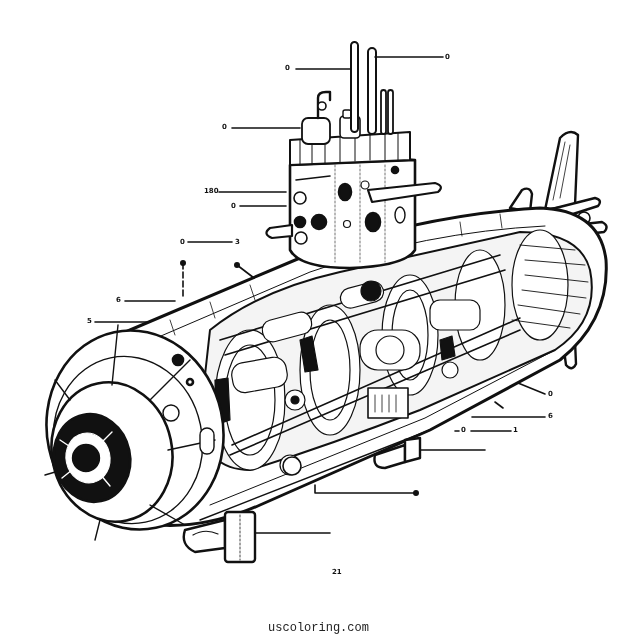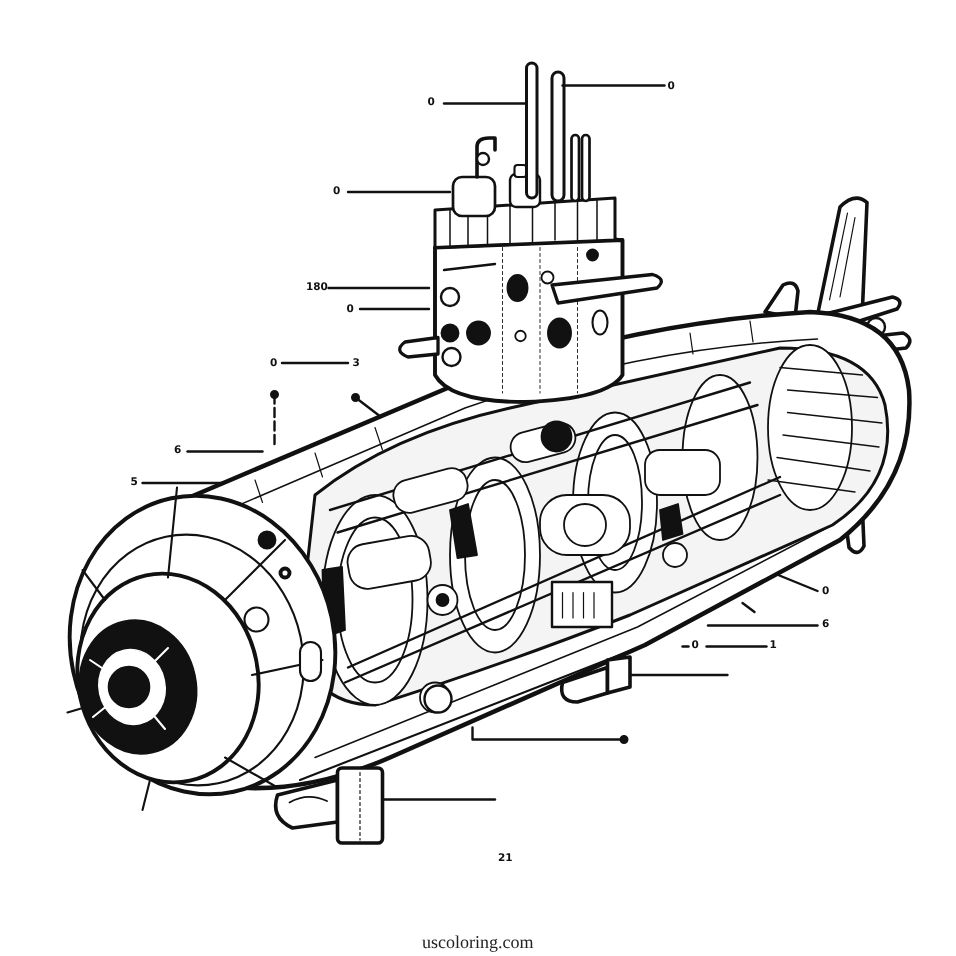--- a/index.html
+++ b/index.html
@@ -1,20 +1,20 @@
 <!DOCTYPE html>
 <html><head>
   <meta charset="utf-8">
   <style>
     html, body { margin: 0; padding: 0; background: #ffffff; }
     body { width: 637px; height: 637px; overflow: hidden; position: relative; font-family: "Liberation Sans", sans-serif; }
     #stage { position: absolute; left: 0; top: 0; width: 637px; height: 637px; }
     svg { position: absolute; left: 0; top: 0; }
     .lbl { position: absolute; font-family: "DejaVu Sans", sans-serif; font-weight: bold; font-size: 7px; color: #111; line-height: 1; white-space: nowrap; }
-    .footer { position: absolute; left: 0; width: 637px; top: 621px; text-align: center; font-family: Liberation Serif, serif; font-size: 12px; color: #222; }
+    .footer { position: absolute; left: 0; width: 637px; top: 621px; text-align: center; font-family: Liberation Mono, monospace; font-size: 12px; color: #222; }
   </style>
 </head>
 <body>
 
 <div id="stage">
   <svg width="637" height="637" viewBox="0 0 637 637" fill="none" stroke="#111" stroke-linecap="round" stroke-linejoin="round">
 
     <g stroke-width="2.4">
       <path d="M545 210 L560 138 Q570 128 578 135 L575 205 Z" fill="#fff"></path>
       <path d="M553 200 L565 142" stroke-width="0.8"></path>

